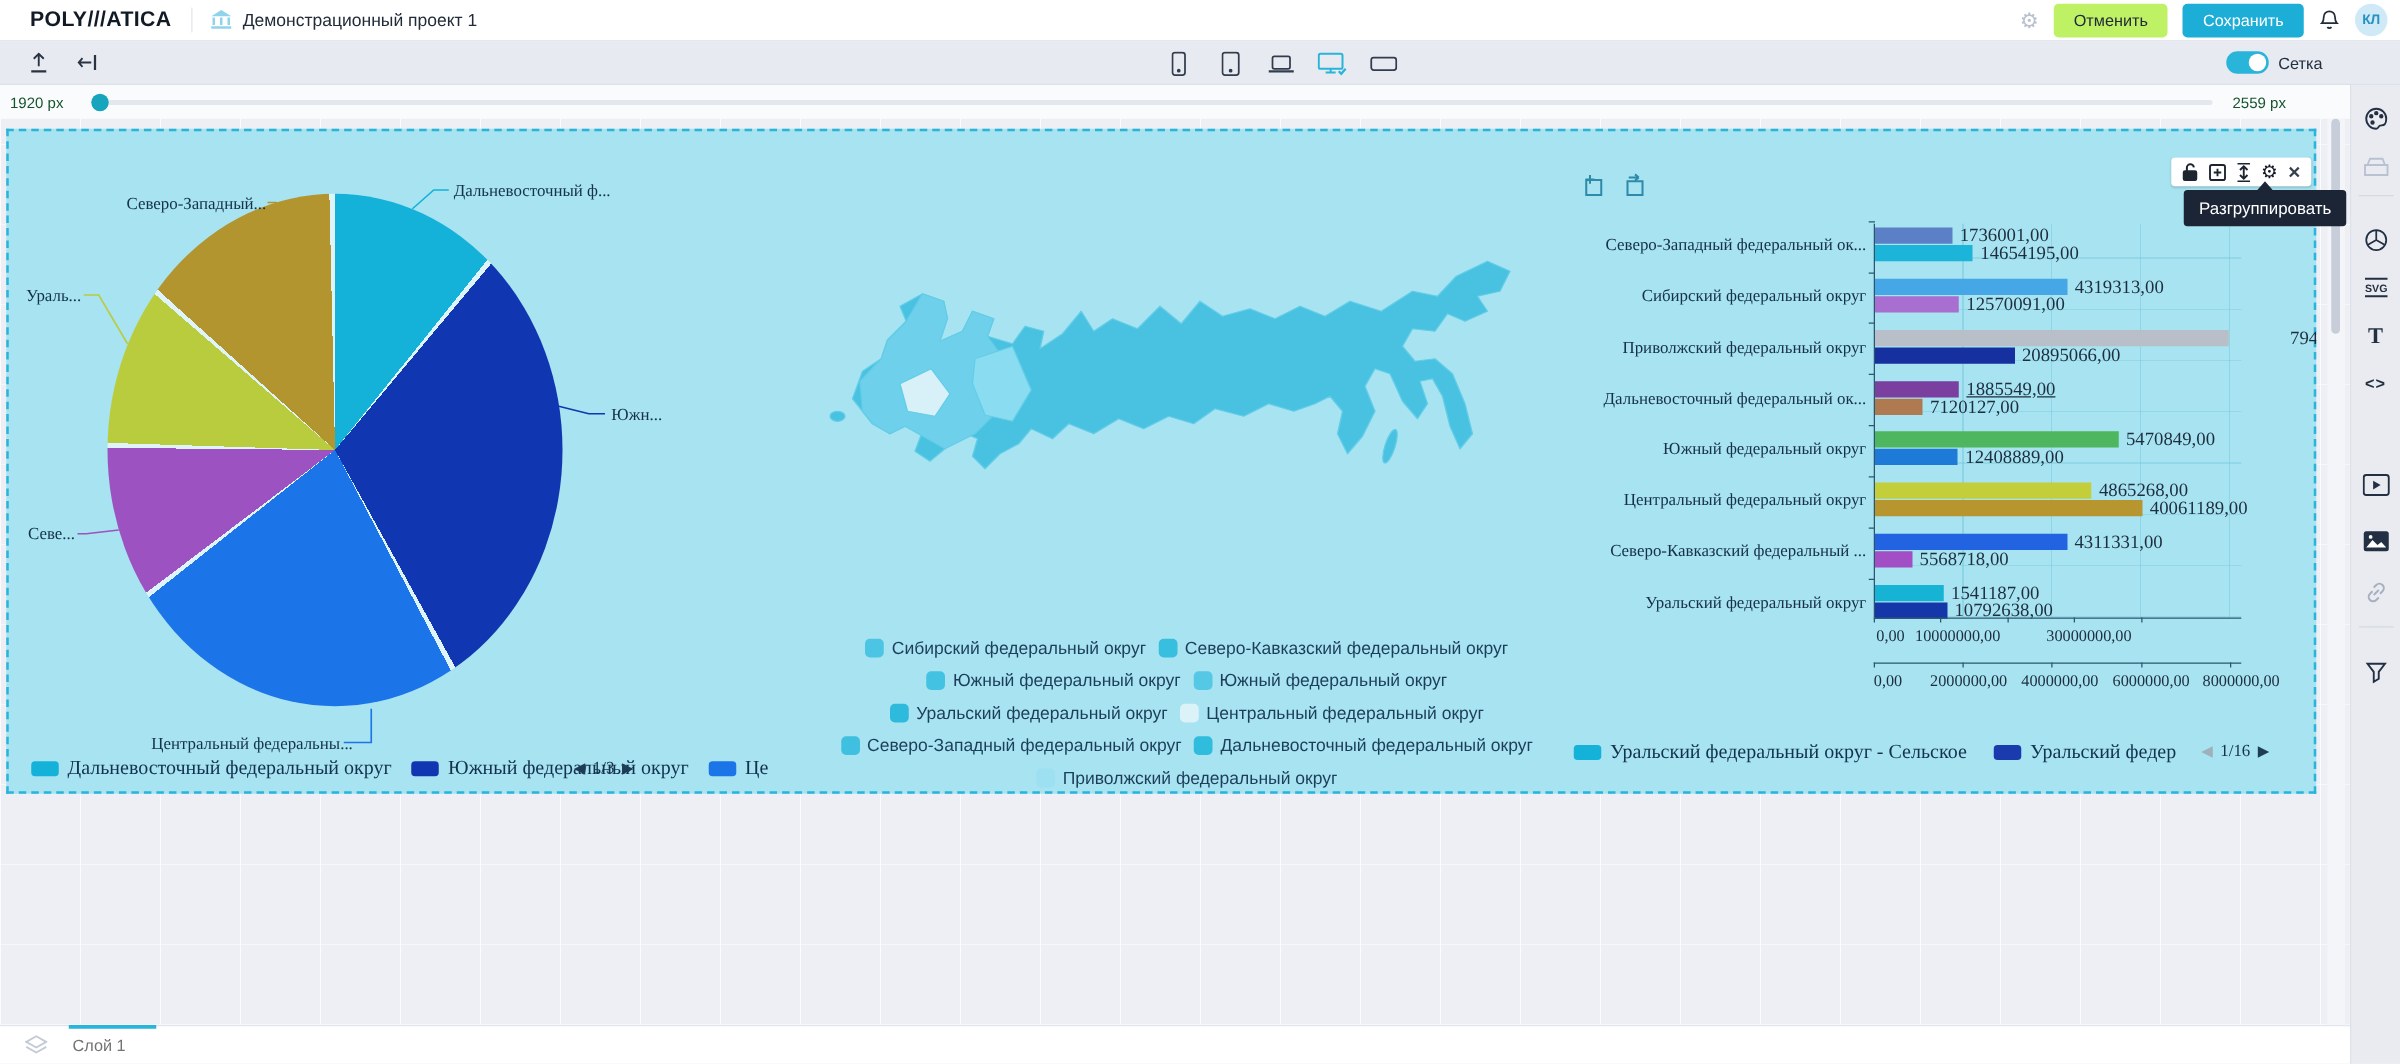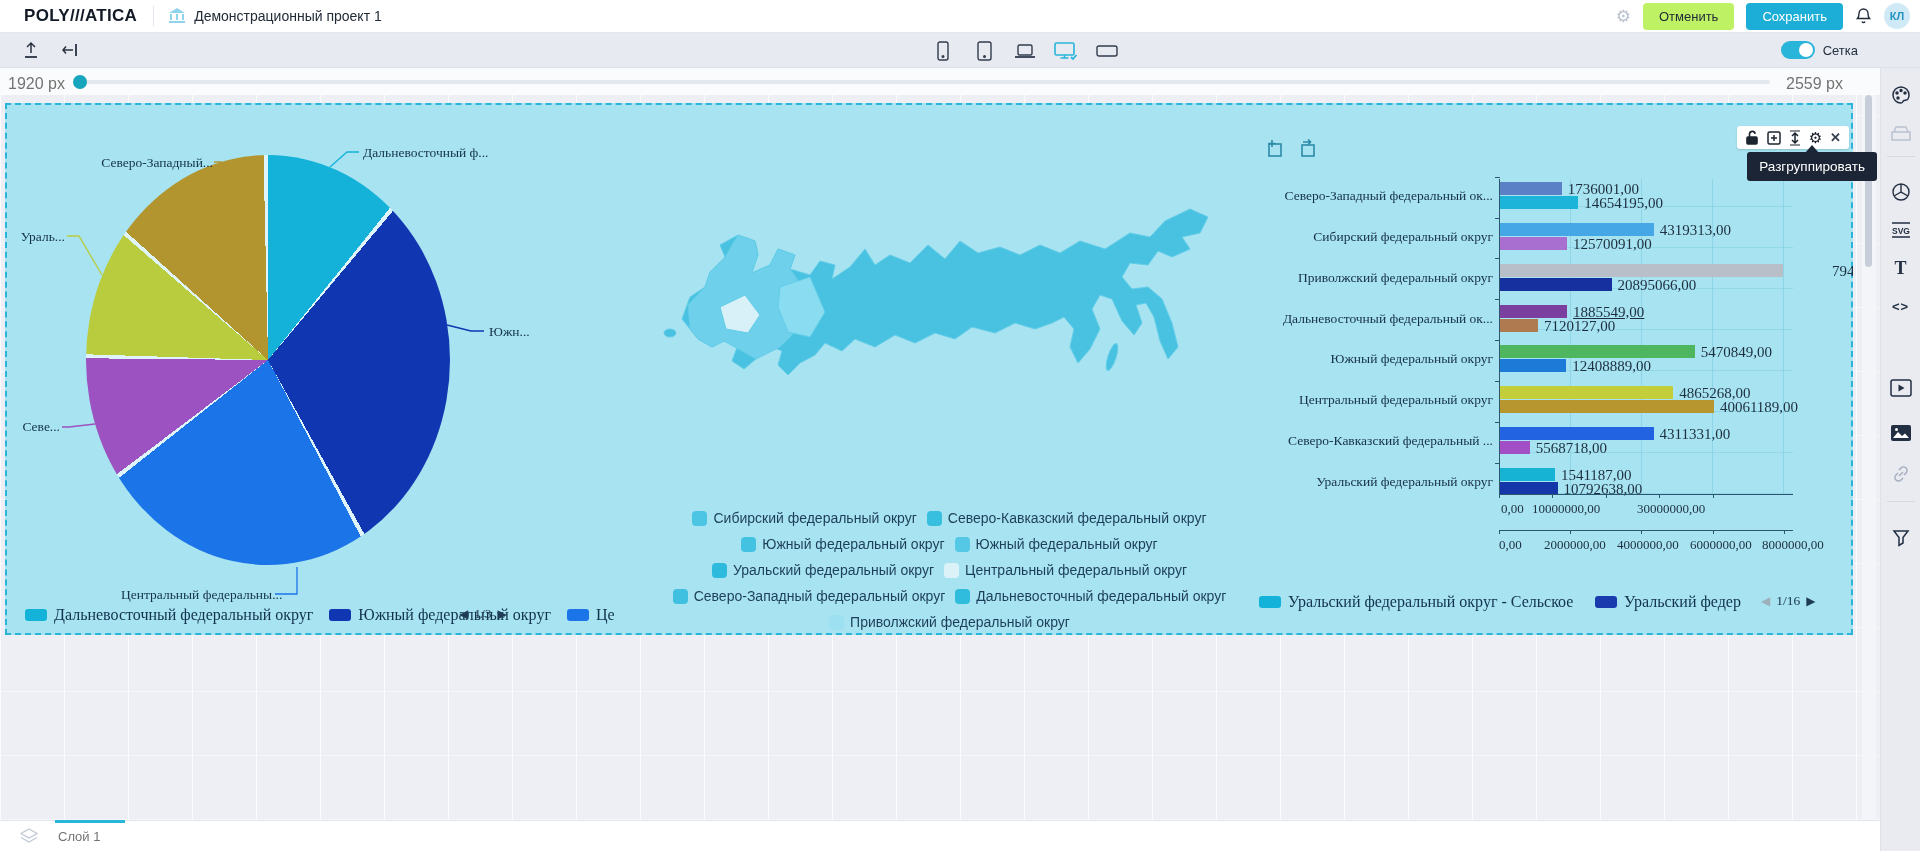--- a/index.html
+++ b/index.html
@@ -23,21 +23,21 @@
   .tb-left { position:absolute; left:22px; top:7px; display:flex; gap:20px; }
   .devices { position:absolute; left:930px; top:6px; display:flex; gap:15px; align-items:center; }
   .dev { width:26px; height:24px; display:flex; align-items:center; justify-content:center; cursor:pointer; }
   .grid-ctl { position:absolute; right:62px; top:8px; display:flex; align-items:center; gap:8px;padding-left:27px; }
   .toggle { width:34px; height:18px; border-radius:9px; background:#29b4da; position:relative; cursor:pointer; }
   .toggle .knob { position:absolute; right:2px; top:2px; width:14px; height:14px; border-radius:50%; background:#fff; }
   .grid-label { font-size:13px; color:#23303f; }
 
   
   .sliderrow { position:absolute; left:0; top:68px; width:1880px; height:27px; background:#fafbfc; }
-  .sl-label { position:absolute; font-size:16px; color:#737373; top:7px; }
+  .sl-label { position:absolute; font-size:12px; color:#14532d; top:7px; }
   .sl-track { position:absolute; left:75px; top:12px; width:1695px; height:4px; border-radius:2px; background:#e3e7ee; cursor:pointer; }
   .sl-knob { position:absolute; left:-2px; top:-5px; width:14px; height:14px; border-radius:50%; background:#17a5be; cursor:grab; }
 
   
   .canvas { position:absolute; left:0; top:95px; width:1880px; height:725px;
     background-image:repeating-linear-gradient(90deg, rgba(255,255,255,.8) 0 1px, transparent 1px 64px),
                      repeating-linear-gradient(0deg, rgba(255,255,255,.5) 0 1px, transparent 1px 64px); }
   .scrolltrack { position:absolute; left:1862px; top:0; width:14px; height:725px; background:#f3f5f8; }
   .scrollthumb { position:absolute; left:3px; top:0px; width:7px; height:172px; background:#c7ced9; border-radius:4px; }
 

